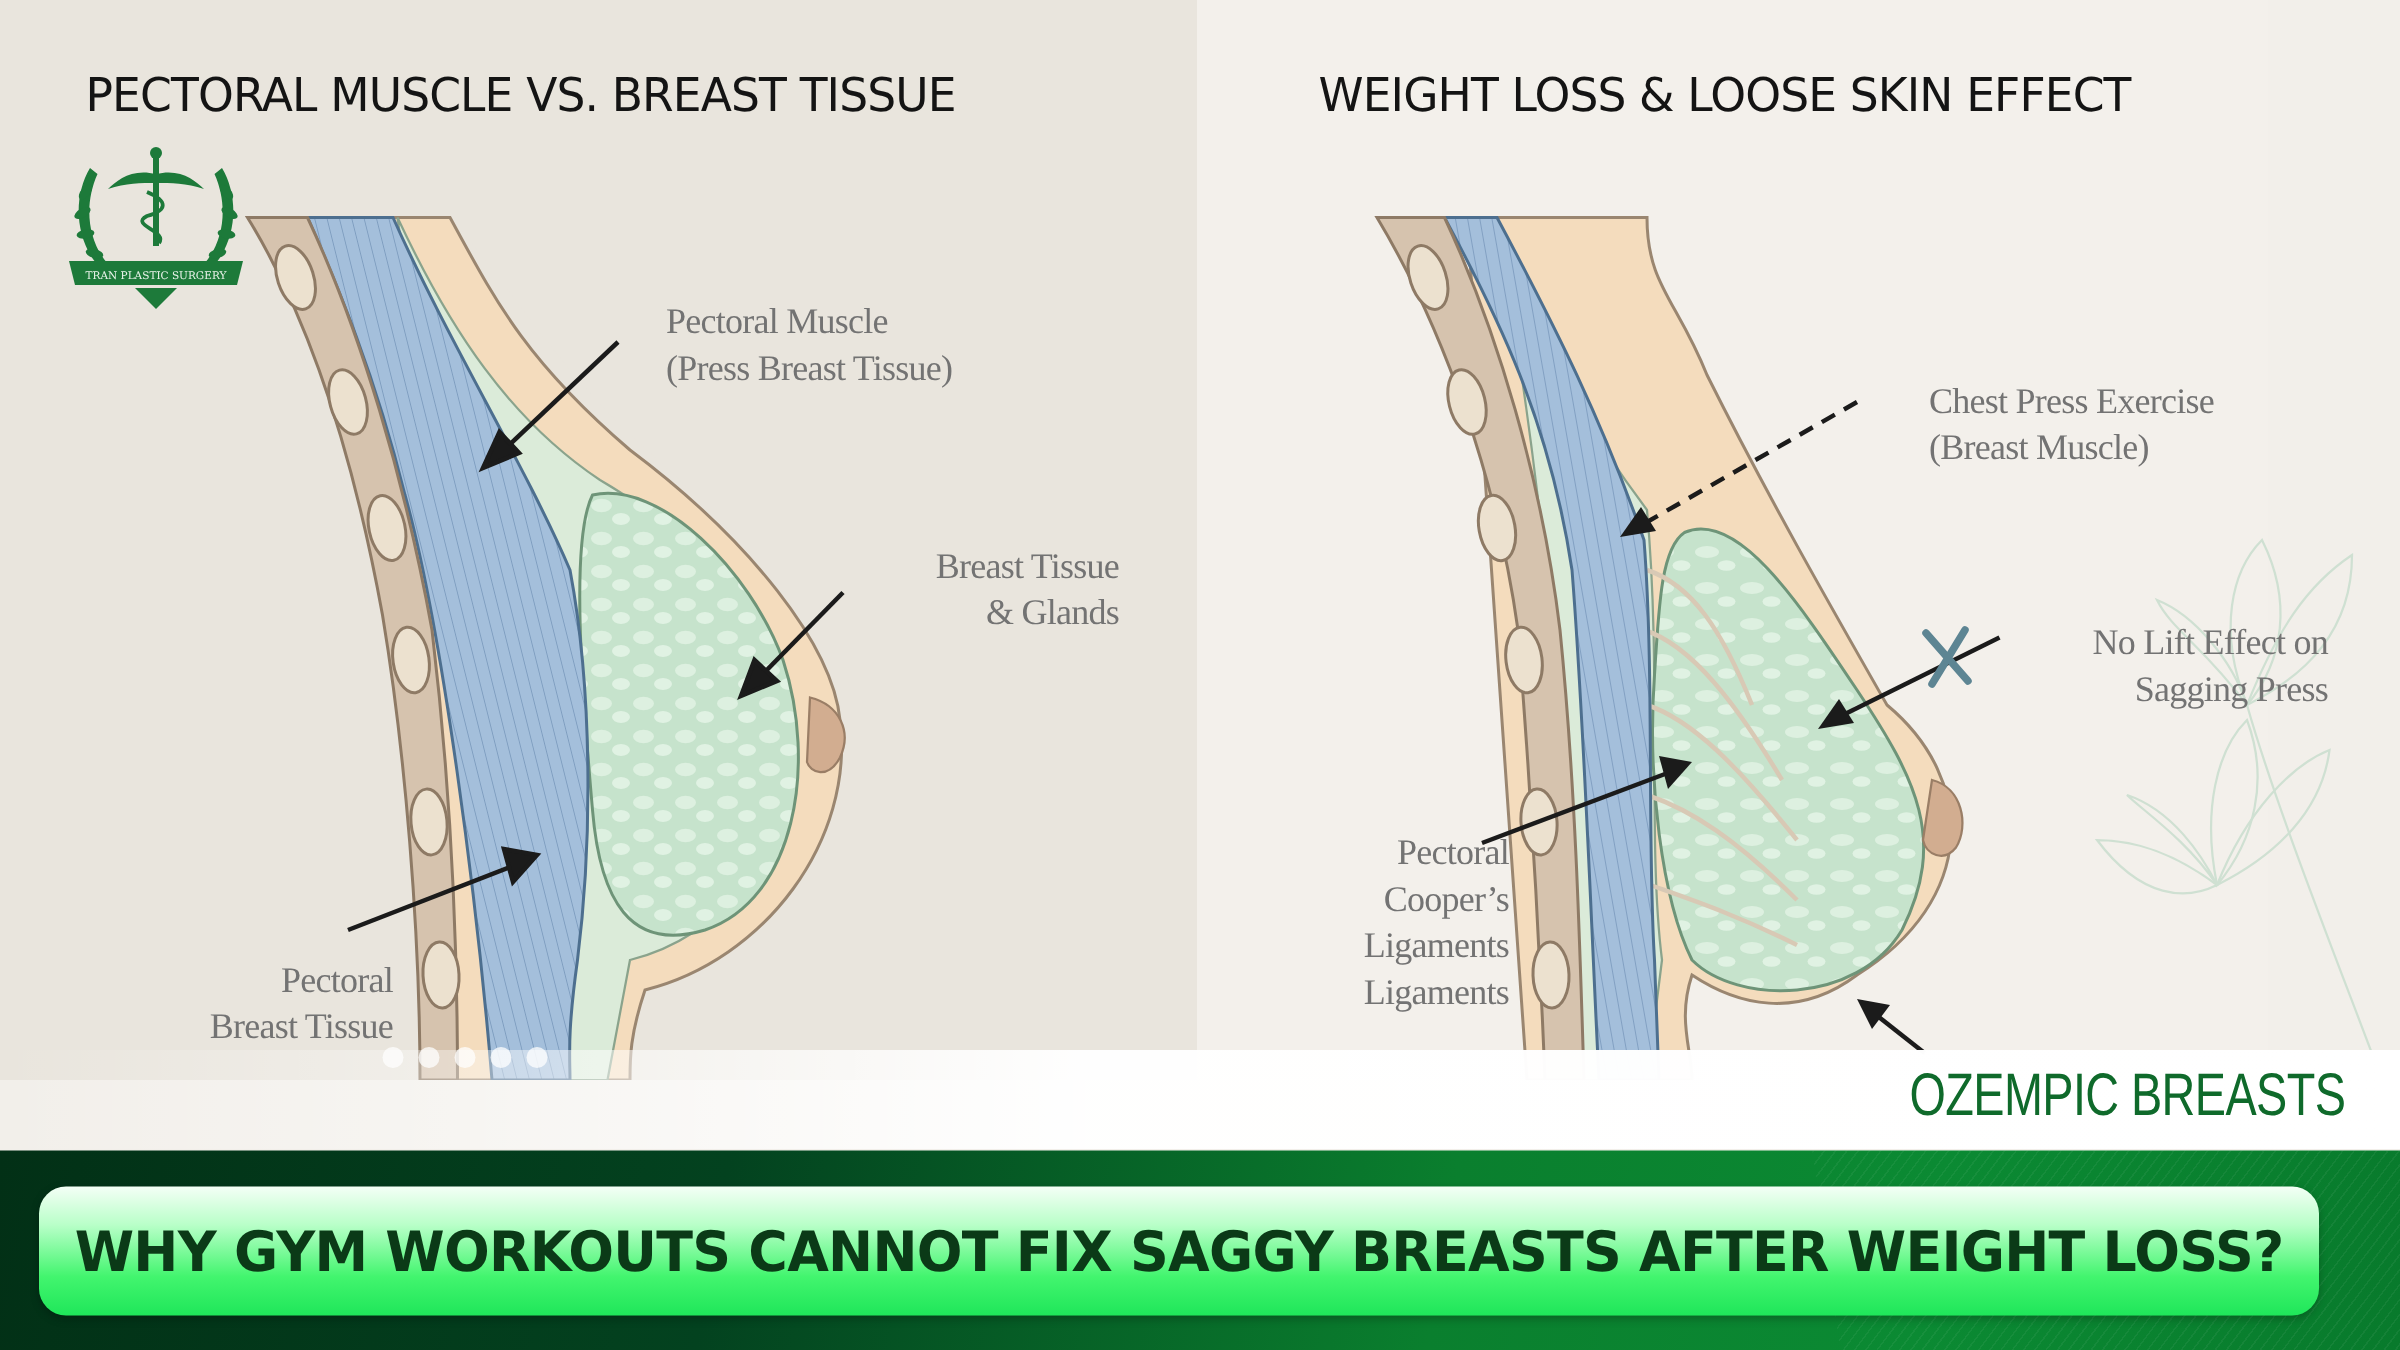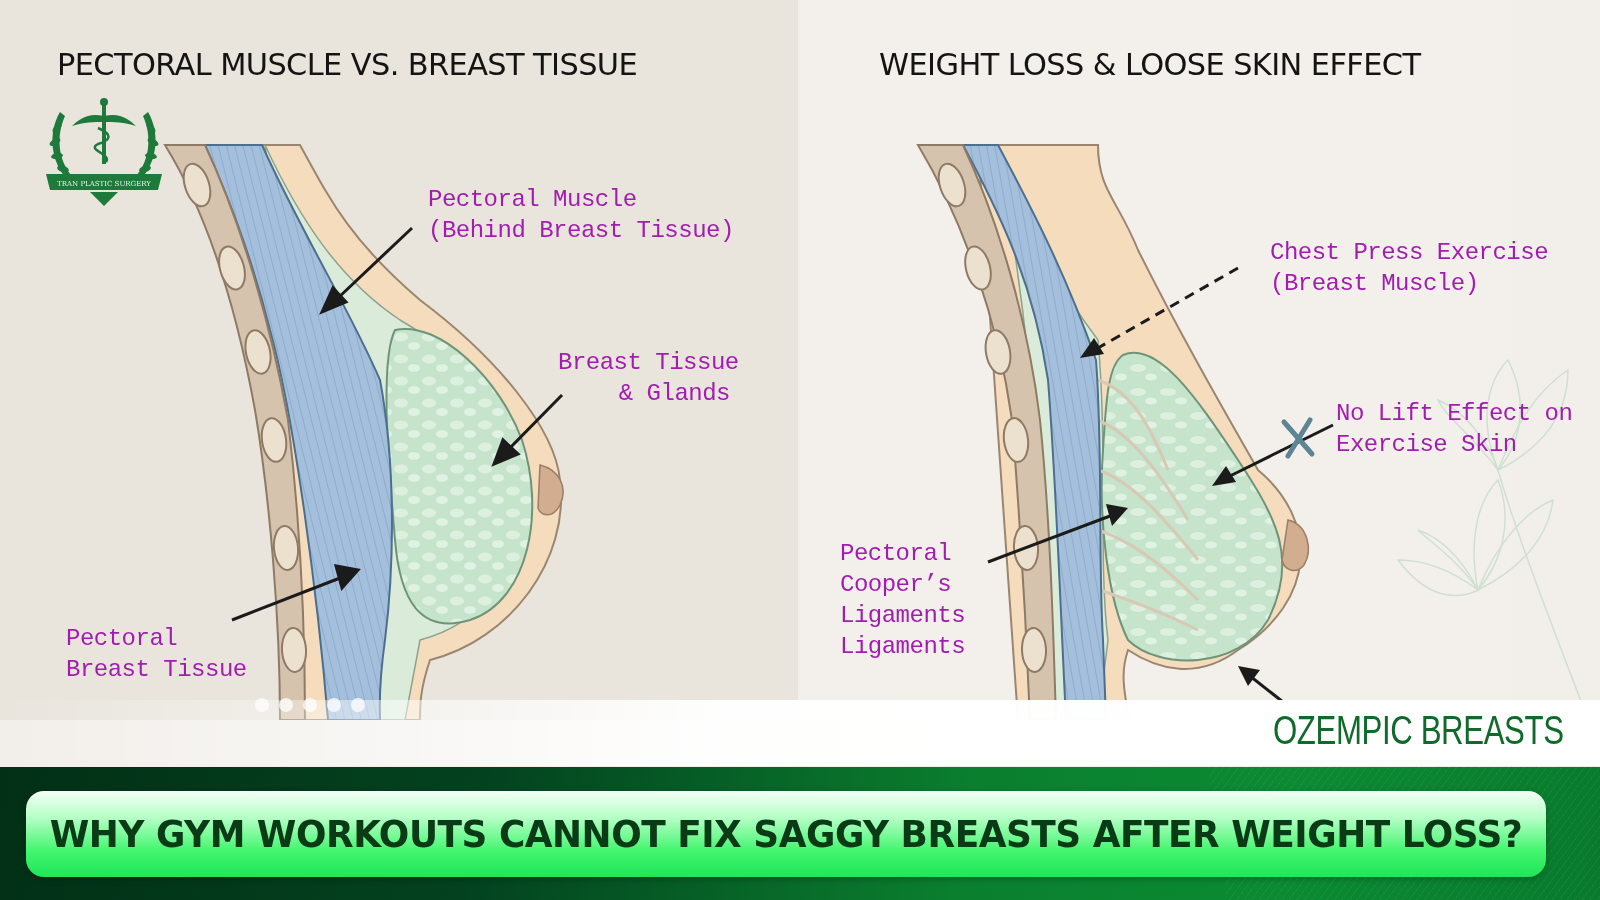--- a/index.html
+++ b/index.html
@@ -15,27 +15,27 @@
     position: absolute; top: 46px; margin: 0;
     font-family: "DejaVu Sans", sans-serif;
     font-size: 31px; font-weight: 400; letter-spacing: -0.6px;
     color: #141414; white-space: nowrap;
     transform: scaleX(0.98); transform-origin: left center;
   }
   .panel-left .panel-title { left: 57px; }
   .panel-right .panel-title { left: 81px; }
   svg.art { position: absolute; left: 0; top: 0; }
   .label {
-    position: absolute; margin: 0;
-    font-family: Liberation Mono, monospace;
-    font-size: 24px; line-height: 31px; color: #a21caf;
+    position: absolute; margin: 16px;
+    font-family: Liberation Serif, serif;
+    font-size: 24px; line-height: 31px; color: #737373;
     letter-spacing: -0.5px; white-space: nowrap;
   }
   .label span { display: block; }
-  .center { text-align: left; }
+  .center { text-align: right; }
   .right { text-align: right; }
 
   .white-band {
     position: absolute; left: 0; top: 700px; width: 1600px; height: 66px;
     background: linear-gradient(90deg, rgba(255,255,255,0) 0%, rgba(255,255,255,0.5) 25%, rgba(255,255,255,0.97) 45%, #ffffff 100%);
   }
   .tag-label {
     position: absolute; right: 36px; top: 708px; margin: 0;
     font-family: "Liberation Sans", sans-serif;
     font-size: 40px; font-weight: 400; color: #0f6a2b;
@@ -125,21 +125,21 @@
         <circle cx="310" cy="729" r="7"></circle>
         <circle cx="334" cy="729" r="7"></circle>
         <circle cx="358" cy="729" r="7"></circle>
     </g>
   </svg>
 
   <h2 class="panel-title">PECTORAL MUSCLE VS. BREAST TISSUE</h2>
 
   <div class="label" style="left:428px; top:184px;">
     <span>Pectoral Muscle</span>
-    <span>(Behind Breast Tissue)</span>
+    <span>(Press Breast Tissue)</span>
   </div>
   <div class="label right" style="left:558px; top:347px; width:172px;">
     <span>Breast Tissue</span>
     <span>&amp; Glands</span>
   </div>
   <div class="label center" style="left:66px; top:623px; width:180px;">
     <span>Pectoral</span>
     <span>Breast Tissue</span>
   </div>
 
@@ -242,21 +242,21 @@
   </svg>
 
   <h2 class="panel-title">WEIGHT LOSS &amp; LOOSE SKIN EFFECT</h2>
 
   <div class="label" style="left:472px; top:237px;">
     <span>Chest Press Exercise</span>
     <span>(Breast Muscle)</span>
   </div>
   <div class="label center" style="left:538px; top:398px; width:200px;">
     <span>No Lift Effect on</span>
-    <span>Exercise Skin</span>
+    <span>Sagging Press</span>
   </div>
   <div class="label center" style="left:42px; top:538px; width:150px;">
     <span>Pectoral</span>
     <span>Cooper’s</span>
     <span>Ligaments</span>
     <span>Ligaments</span>
   </div>
 </section>
 
 <div class="white-band"></div>

